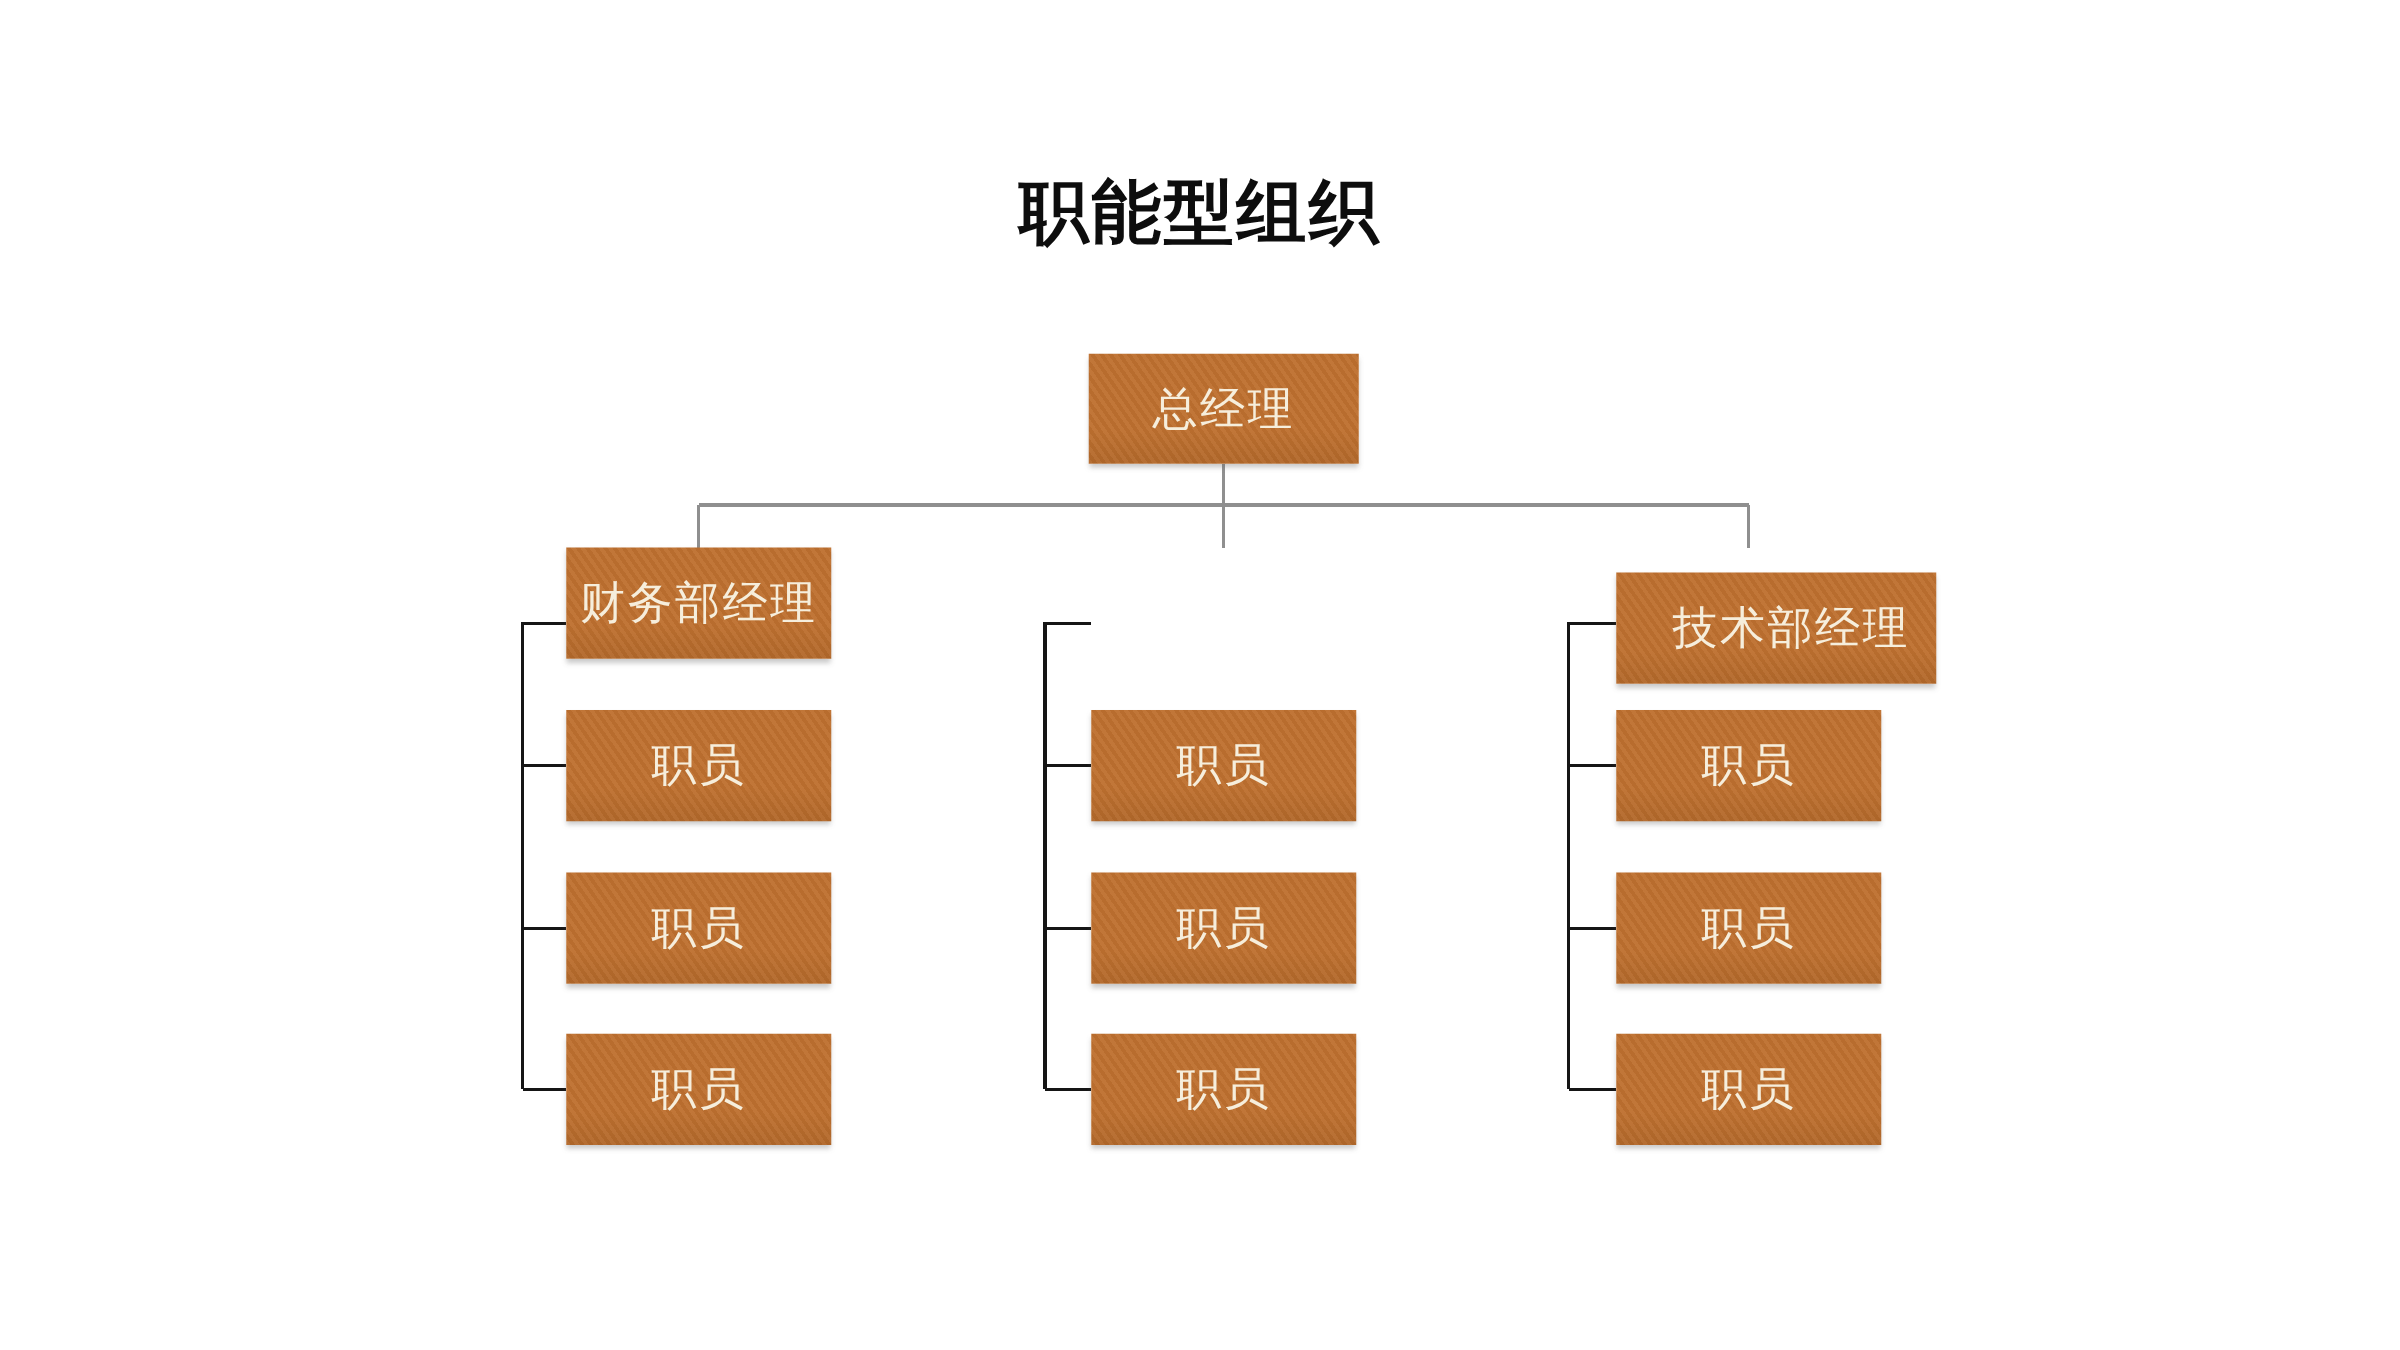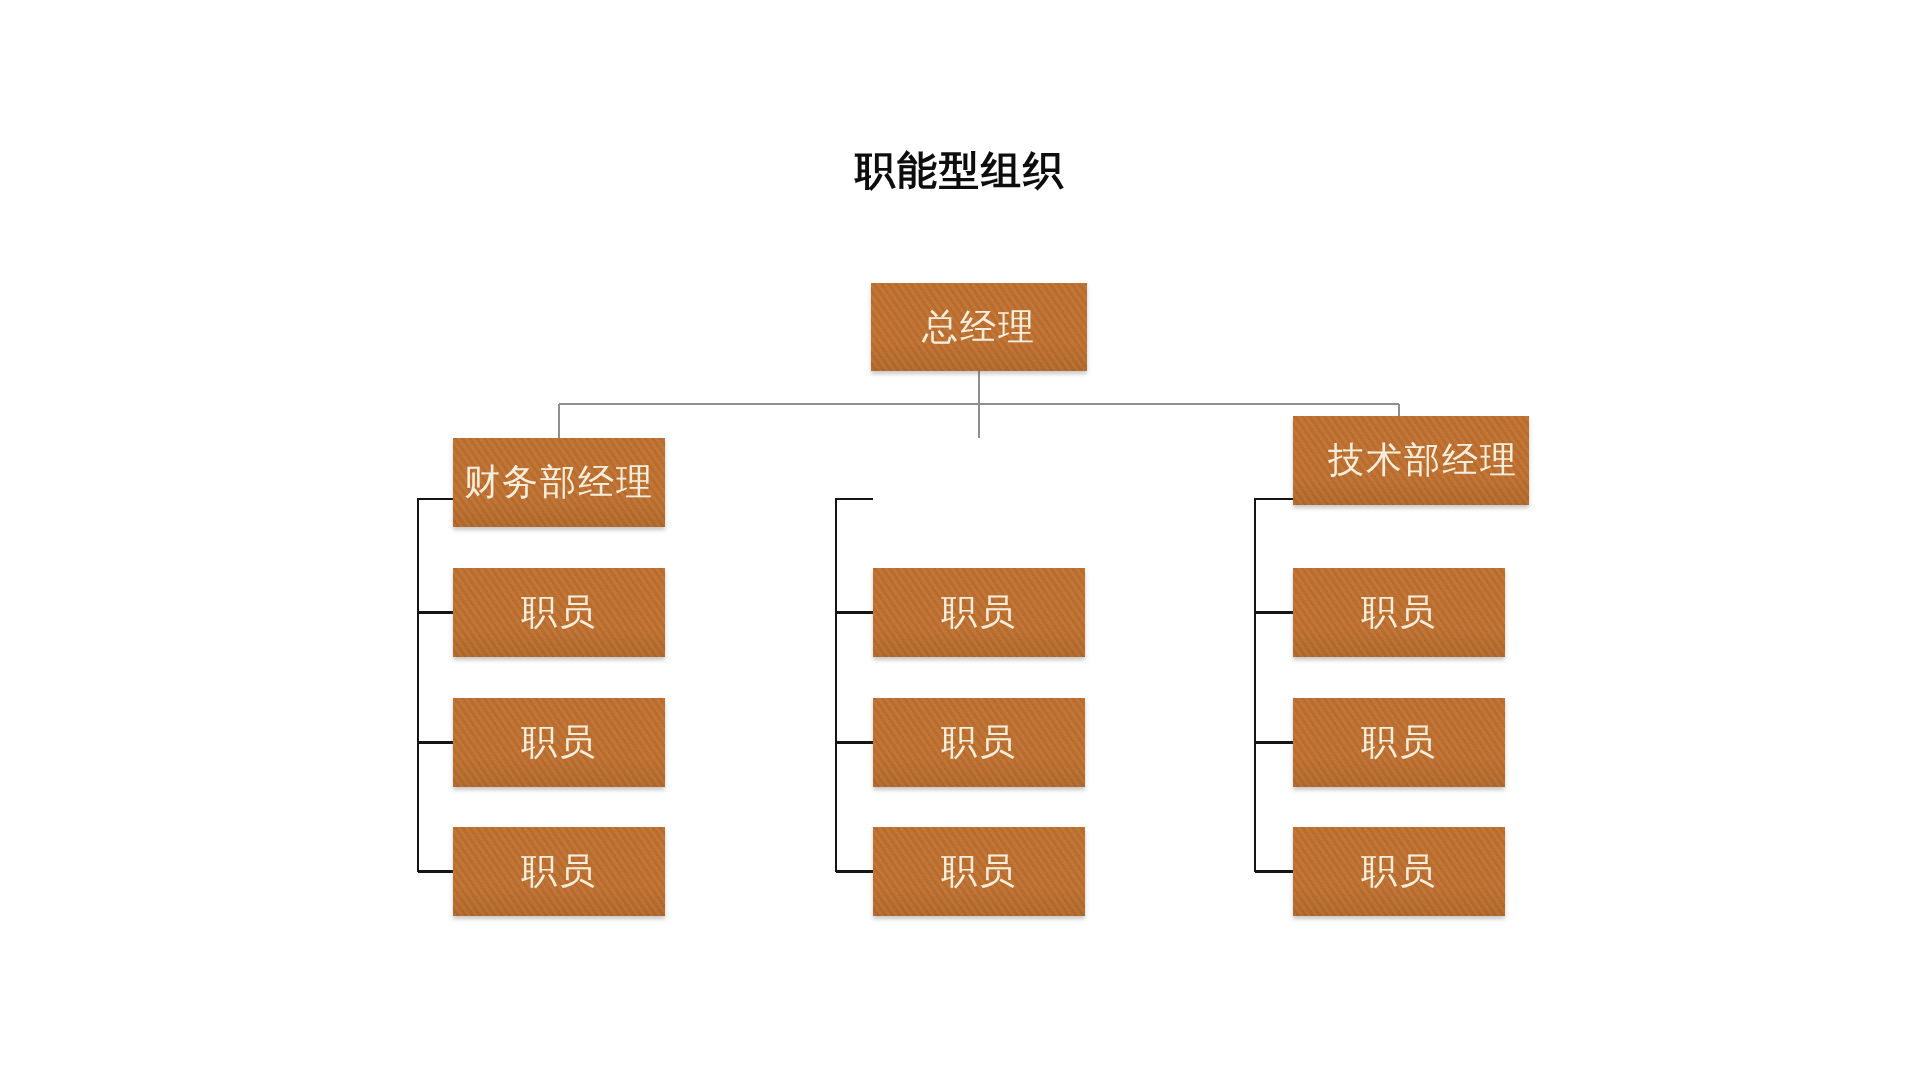--- a/index.html
+++ b/index.html
@@ -21,21 +21,21 @@
     width:1920px;
     height:1080px;
     background:var(--page-bg);
     overflow:hidden;
   }
   .slide-title{
     position:absolute;
     left:0; right:0;
     top:132px;
     text-align:center;
-    font-size:40px;
+    font-size:56px;
     line-height:76px;
     font-weight:600;
     letter-spacing:2px;
     color:var(--title-color);
   }
   .connector-svg{
     position:absolute;
     left:0; top:0;
     width:1920px;
     height:1080px;
@@ -61,21 +61,21 @@
     align-items:center;
     justify-content:center;
     font-size:36px;
     font-weight:300;
     letter-spacing:2px;
     box-shadow:0 3px 4px rgba(100,100,100,0.35);
   }
   .box-root   {left:871px;  top:283px; width:216px; height:88px;}
   .box-m0     {left:453px;  top:438px; width:212px; height:89px;}
   .box-m1     {left:873px;  top:438px; width:212px; height:89px;}
-  .box-m2     {left:1293px; top:416px; width:236px; height:89px;padding-left:24px;}
+  .box-m2     {left:1293px; top:458px; width:256px; height:89px;padding-left:24px;}
   .col0{left:453px;}  .col1{left:873px;}  .col2{left:1293px;}
   .row0{top:568px;}   .row1{top:698px;}   .row2{top:827px;}
   .box-staff{width:212px; height:89px;text-align:center;}
 </style>
 </head>
 <body>
 
 <div class="slide">
 
   <div class="slide-title">职能型组织</div>

